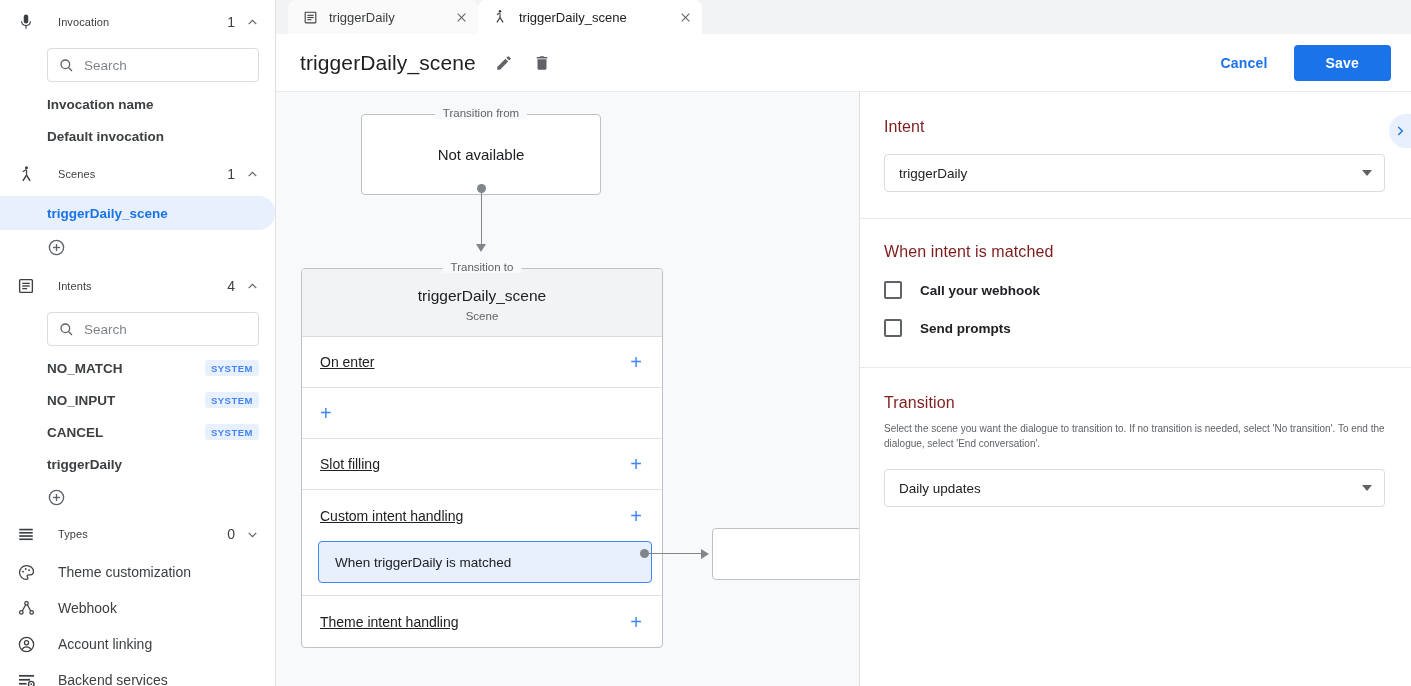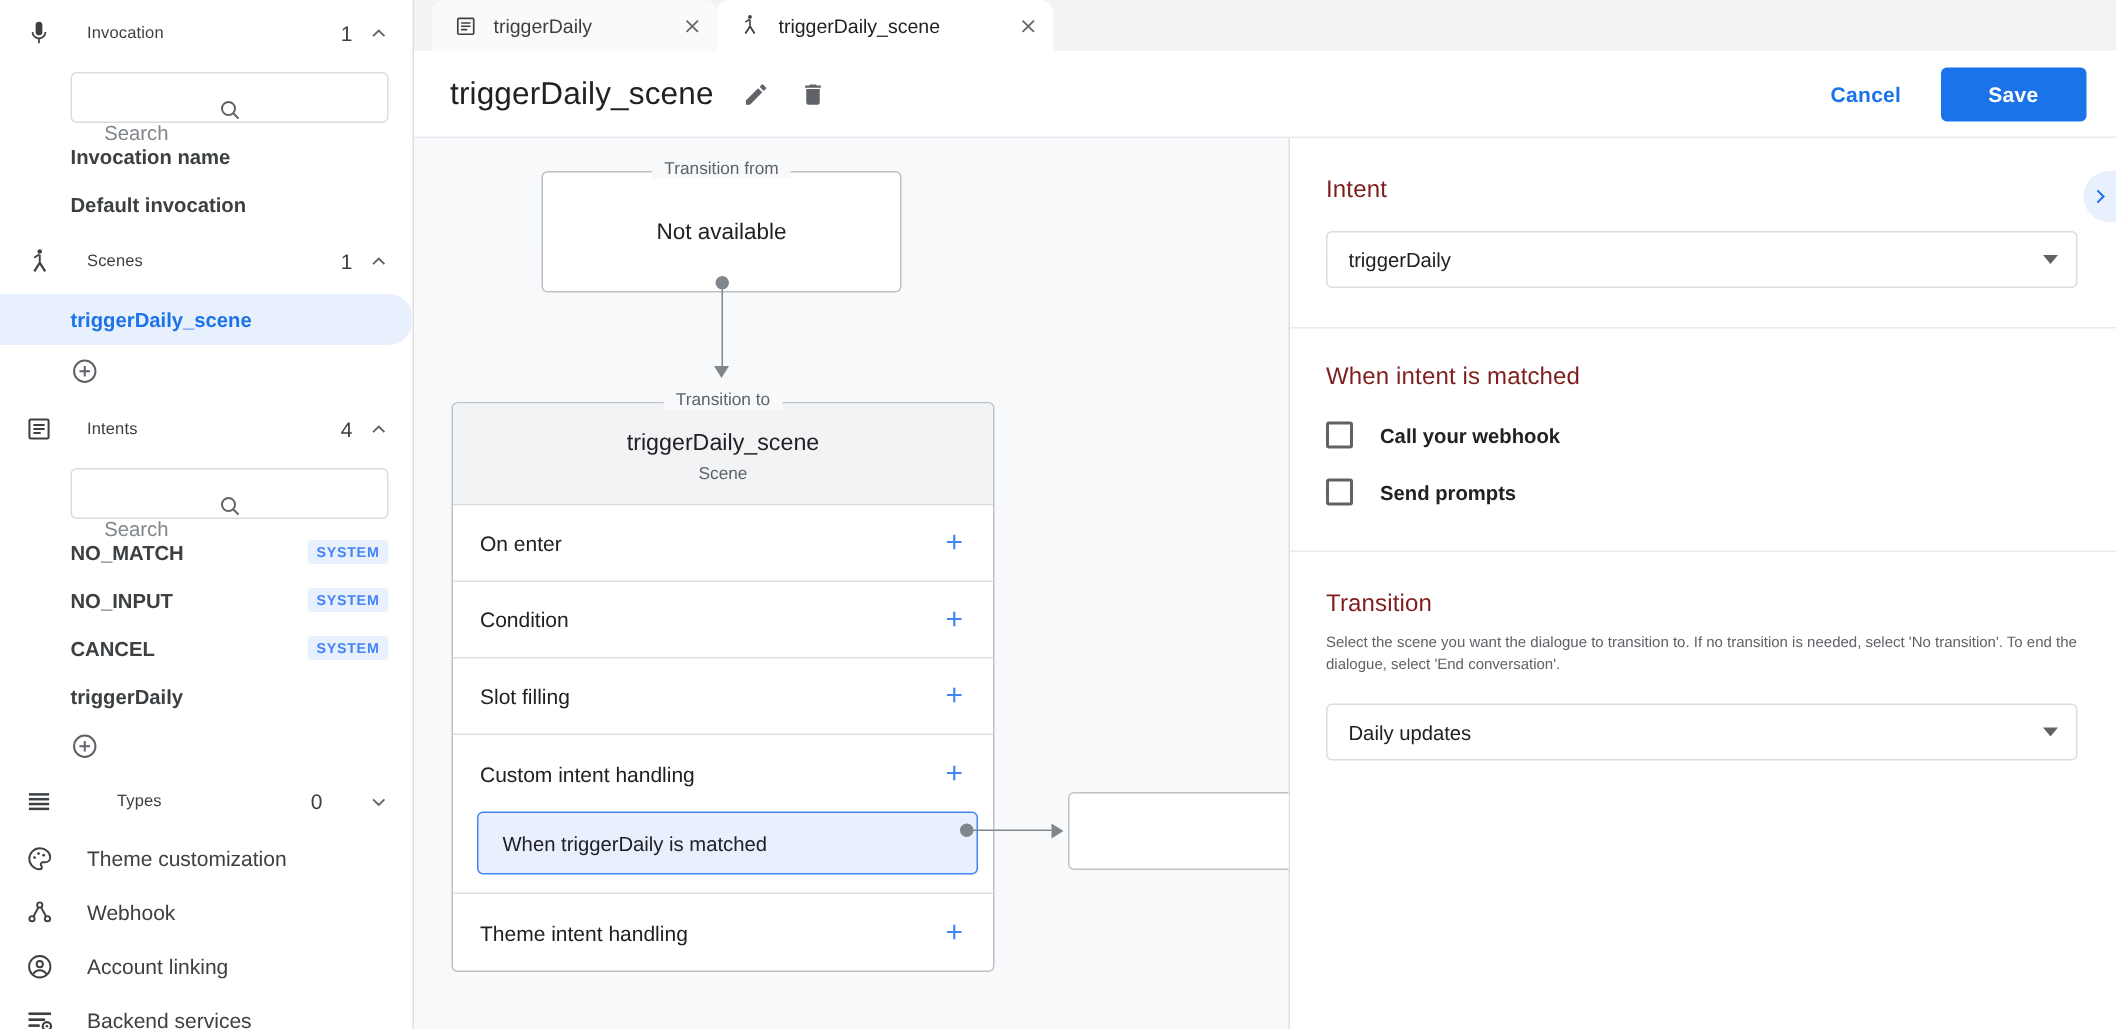--- a/index.html
+++ b/index.html
@@ -36,21 +36,21 @@
     margin-left: 20px; font-size: 11px; color: #3c4043; flex: 1;
     letter-spacing: .1px;
   }
   .nav-section .cnt { font-size: 14px; color: #3c4043; margin-right: 10px; }
   .nav-section .chev { width: 14px; height: 14px; color: #5f6368; display:flex; align-items:center; justify-content:center;}
 
   .search-wrap { padding: 4px 16px 6px 47px; }
   .search-box {
     display: flex; align-items: center;
     height: 34px; border: 1px solid #dadce0; border-radius: 4px;
-    padding: 16px 10px; background: #fff; flex-direction: column;
+    padding: 16px 10px; background: #fff;
   }
   .search-box .sico { width: 16px; height: 16px; color: #5f6368; flex: 0 0 16px; display:flex; }
   .search-box input {
     border: none; outline: none; font-size: 13.5px; color: #3c4043;
     margin-left: 10px; flex: 1; font-family: "Liberation Sans", sans-serif;
     background: transparent;
   }
   .search-box input::placeholder { color: #80868b; }
 
   .sub-item {
@@ -139,21 +139,21 @@
     background: #f1f3f4; border-radius: 3px 3px 0 0;
     padding: 18px 0 14px 0; text-align: center; border-bottom: 1px solid #dadce0;
   }
   .scene-head .sname { font-size: 15.5px; color: #202124; }
   .scene-head .ssub { font-size: 11.5px; color: #5f6368; margin-top: 5px; }
   .row-item {
     height: 51px; display: flex; align-items: center; padding: 0 20px 0 18px;
     border-bottom: 1px solid #e0e0e0; font-size: 14px; color: #202124;
   }
   .row-item:last-child { border-bottom: none; }
-  .row-item .rlabel { flex: 1; }
+  .row-item .rlabel { flex: 1; text-decoration: underline; }
   .plus { color:#4285f4; font-size:20px; line-height:1; cursor:pointer; user-select:none; }
   .handler-wrap { padding: 0 10px 12px 16px; border-bottom:1px solid #e0e0e0; }
   .handler-chip {
     border: 1px solid #4285f4; background: #e8f0fe; border-radius: 4px;
     height: 42px; display: flex; align-items: center; padding-left: 16px;
     font-size: 13.5px; color: #202124;
   }
 
   .node-dot { position:absolute; width:9px; height:9px; border-radius:50%; background:#80868b; }
   .edge-v { position:absolute; width:1px; background:#80868b; }
@@ -316,21 +316,21 @@
     <div class="add-row">
       <span class="add-circle">
         <svg width="19" height="19" viewBox="0 0 24 24" fill="none" stroke="currentColor" stroke-width="1.7">
             <circle cx="12" cy="12" r="9"></circle>
             <line x1="12" y1="7.5" x2="12" y2="16.5"></line>
             <line x1="7.5" y1="12" x2="16.5" y2="12"></line>
           </svg>
       </span>
     </div>
 
-    <div class="nav-section" style="height:40px;gap:20px;">
+    <div class="nav-section" style="height:40px;">
       <span class="ico">
         <svg width="18" height="18" viewBox="0 0 24 24" fill="currentColor">
             <rect x="3" y="5" width="18" height="2.2"></rect>
             <rect x="3" y="9.3" width="18" height="2.2"></rect>
             <rect x="3" y="13.6" width="18" height="2.2"></rect>
             <rect x="3" y="17.9" width="18" height="2.2"></rect>
           </svg>
       </span>
       <span class="lbl">Types</span>
       <span class="cnt">0</span>
@@ -467,21 +467,20 @@
             <div class="scene-head">
               <div class="sname">triggerDaily_scene</div>
               <div class="ssub">Scene</div>
             </div>
 
             <div class="row-item">
               <span class="rlabel">On enter</span>
               <span class="plus">+</span>
             </div>
             <div class="row-item">
-              <span class="rlabel">Condition</span>
               <span class="plus">+</span>
             </div>
             <div class="row-item">
               <span class="rlabel">Slot filling</span>
               <span class="plus">+</span>
             </div>
             <div class="row-item" style="border-bottom:none;">
               <span class="rlabel">Custom intent handling</span>
               <span class="plus">+</span>
             </div>

